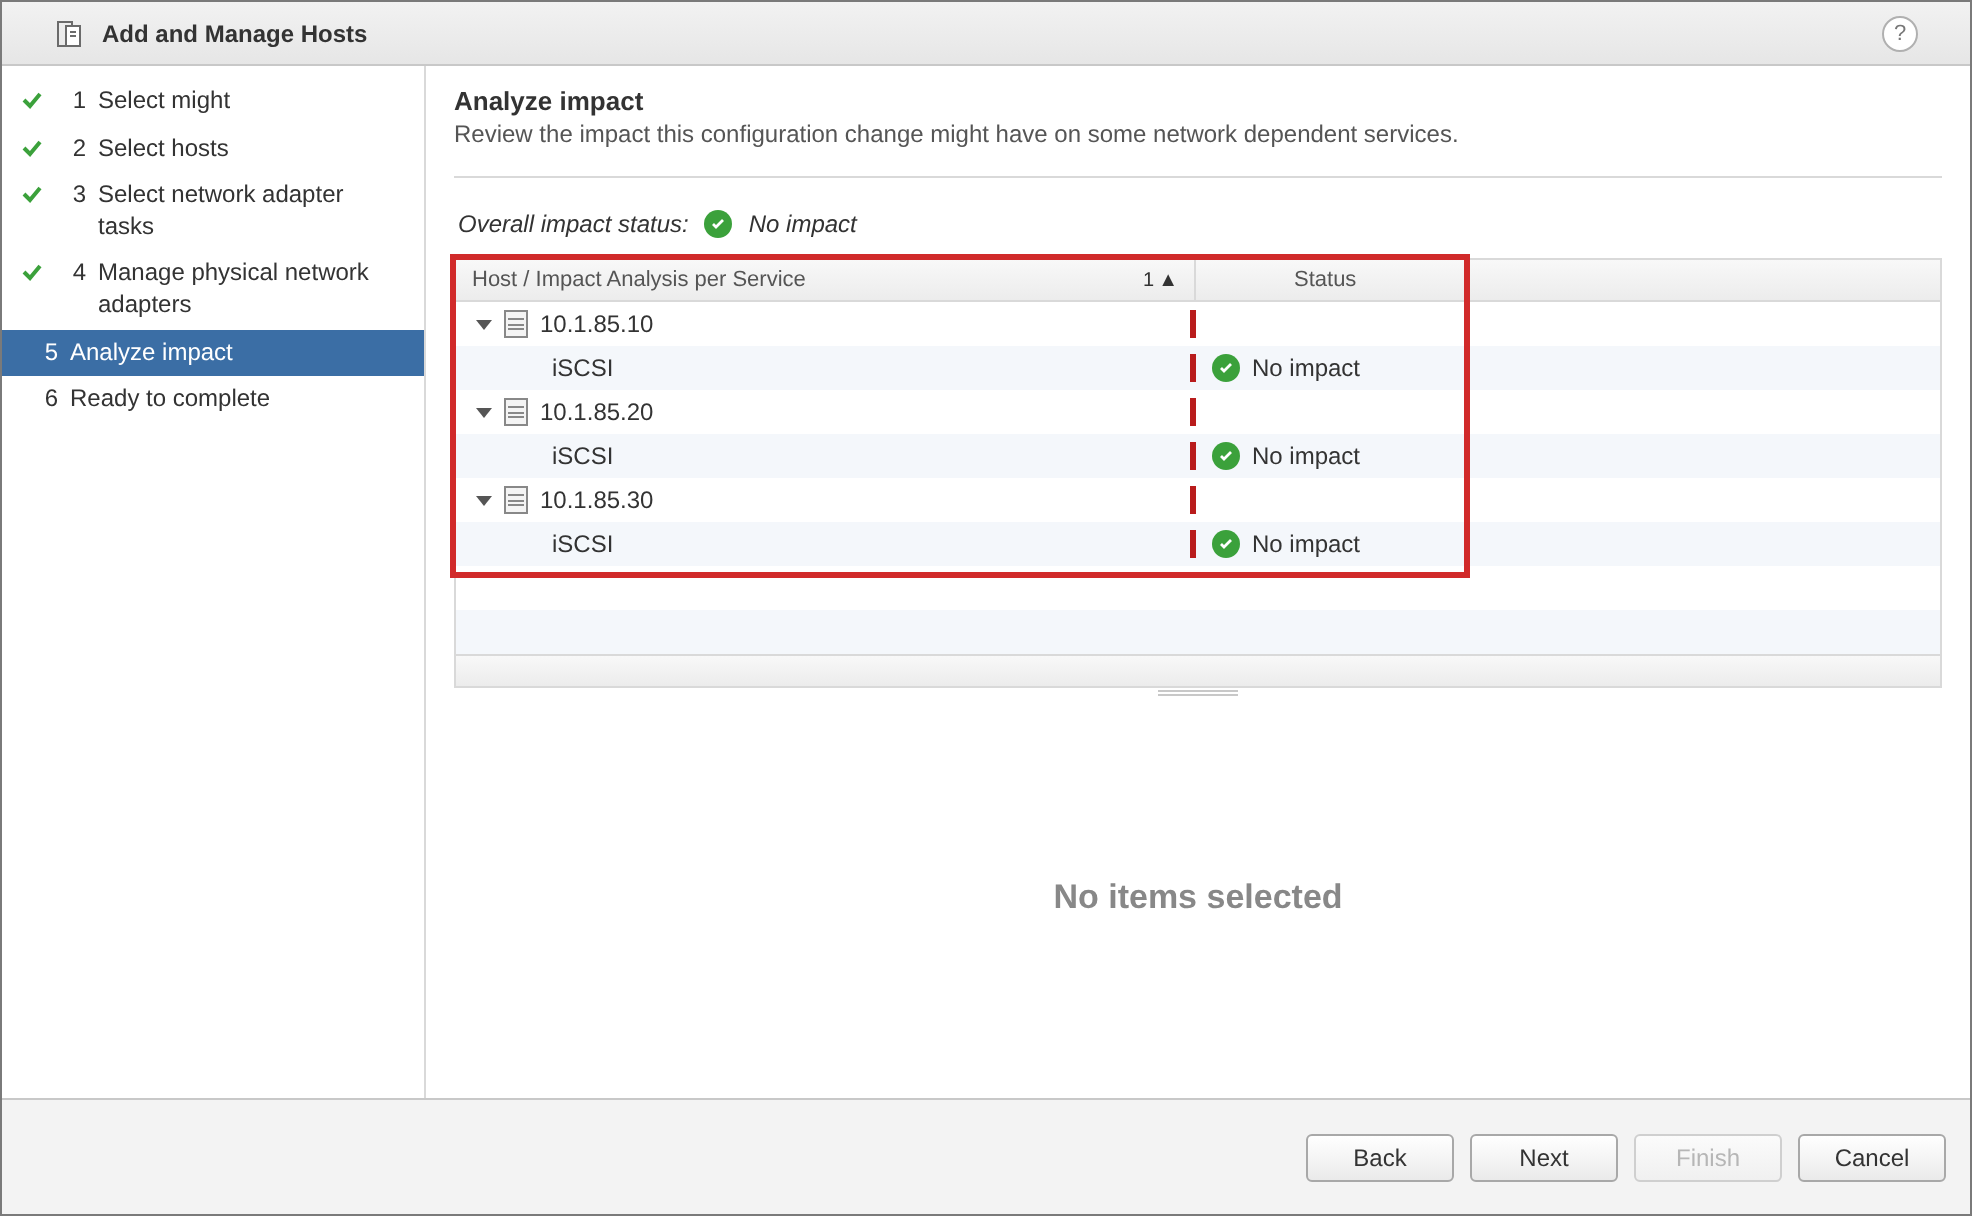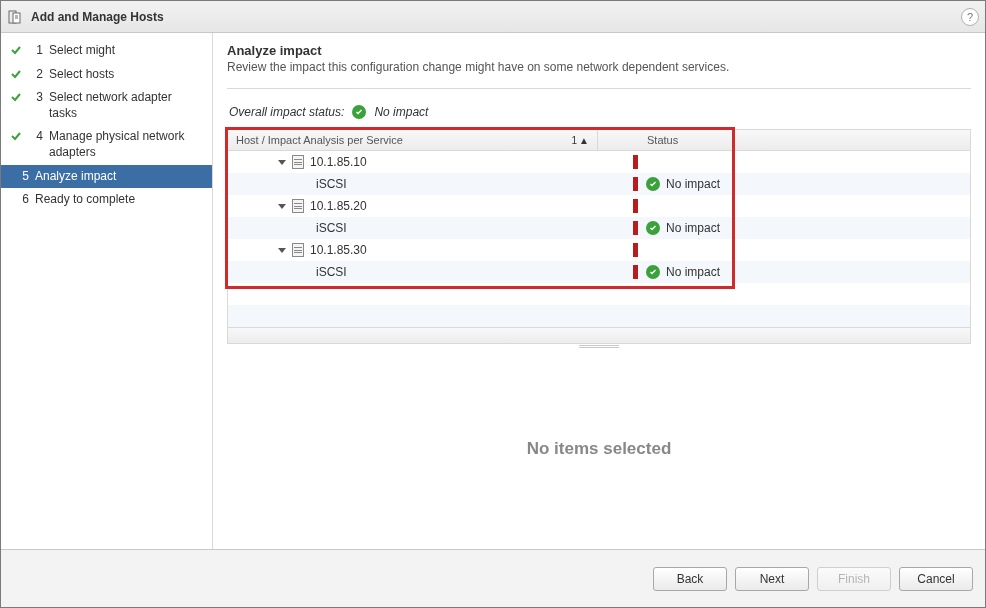--- a/index.html
+++ b/index.html
@@ -15,21 +15,21 @@
     border: 1px solid #7a7a7a;
     background: #f7f7f7;
     display: flex; flex-direction: column;
     position: relative;
   }
   .titlebar {
     height: 32px;
     background: linear-gradient(#f2f2f2,#e6e6e6);
     border-bottom: 1px solid #c8c8c8;
     display: flex; align-items: center;
-    padding: 0 6px;
+    padding: 0 26px;
     gap: 8px;
   }
   .titlebar .title-icon svg { display:block; }
   .titlebar .title { font-weight: bold; color:#333; }
   .help-icon {
     margin-left: auto;
     width:18px;height:18px;border:1px solid #b0b0b0;border-radius:50%;
     display:flex;align-items:center;justify-content:center;
     color:#777;font-size:11px;background:#fff;
   }
@@ -105,21 +105,21 @@
   }
   .th.col-host{flex:0 0 370px;justify-content:space-between;}
   .th.col-status{flex:1;border-right:none;margin-left:41px;}
   .sort-ind { margin-left:auto; font-size:10px;color:#333;display:flex;align-items:center;gap:2px;}
   .tbody .row {
     display:flex;align-items:center;
     height:22px;
   }
   .tbody .row.alt{background:#f4f7fb;}
   .cell { padding:0 8px; display:flex;align-items:center;gap:6px;}
-  .cell.col-host{flex:0 0 370px;border-right:5px solid #b91c1c;margin-left:40px;}
+  .cell.col-host{flex:0 0 370px;border-right:3px solid #b91c1c;}
   .cell.col-status{flex:1;}
   .twisty {
     width:0;height:0;border-left:4px solid transparent;border-right:4px solid transparent;
     border-top:5px solid #555;flex-shrink:0;margin-left:2px;
   }
   .host-icon{
     width:12px;height:14px;border:1px solid #888;background:#f4f4f4;
     display:inline-flex;flex-direction:column;justify-content:space-evenly;
     padding:1px;flex-shrink:0;
   }

